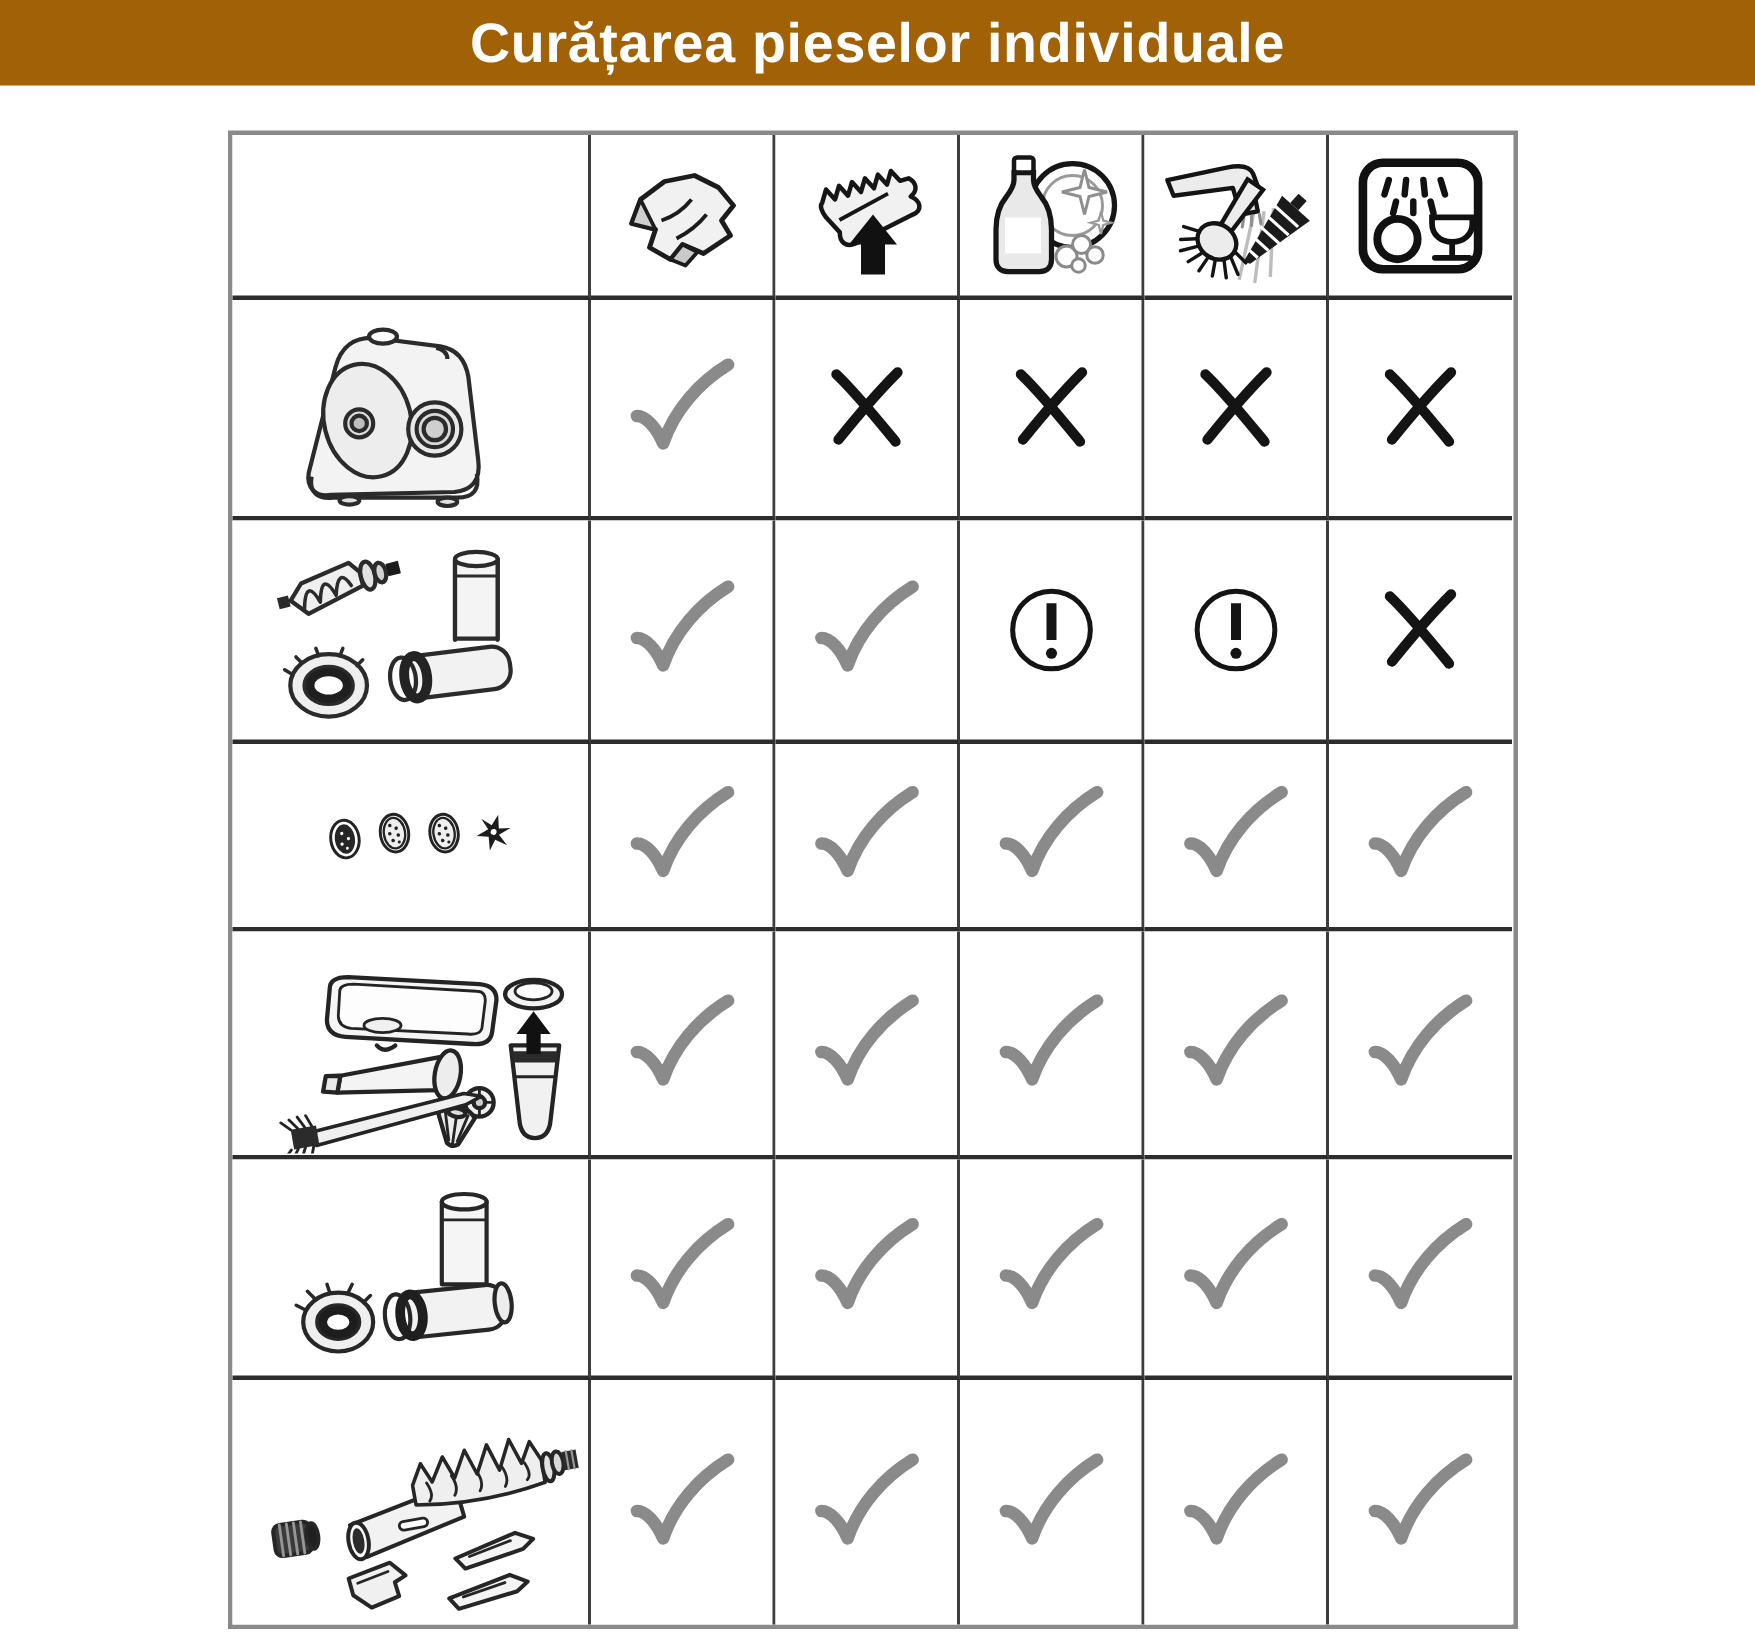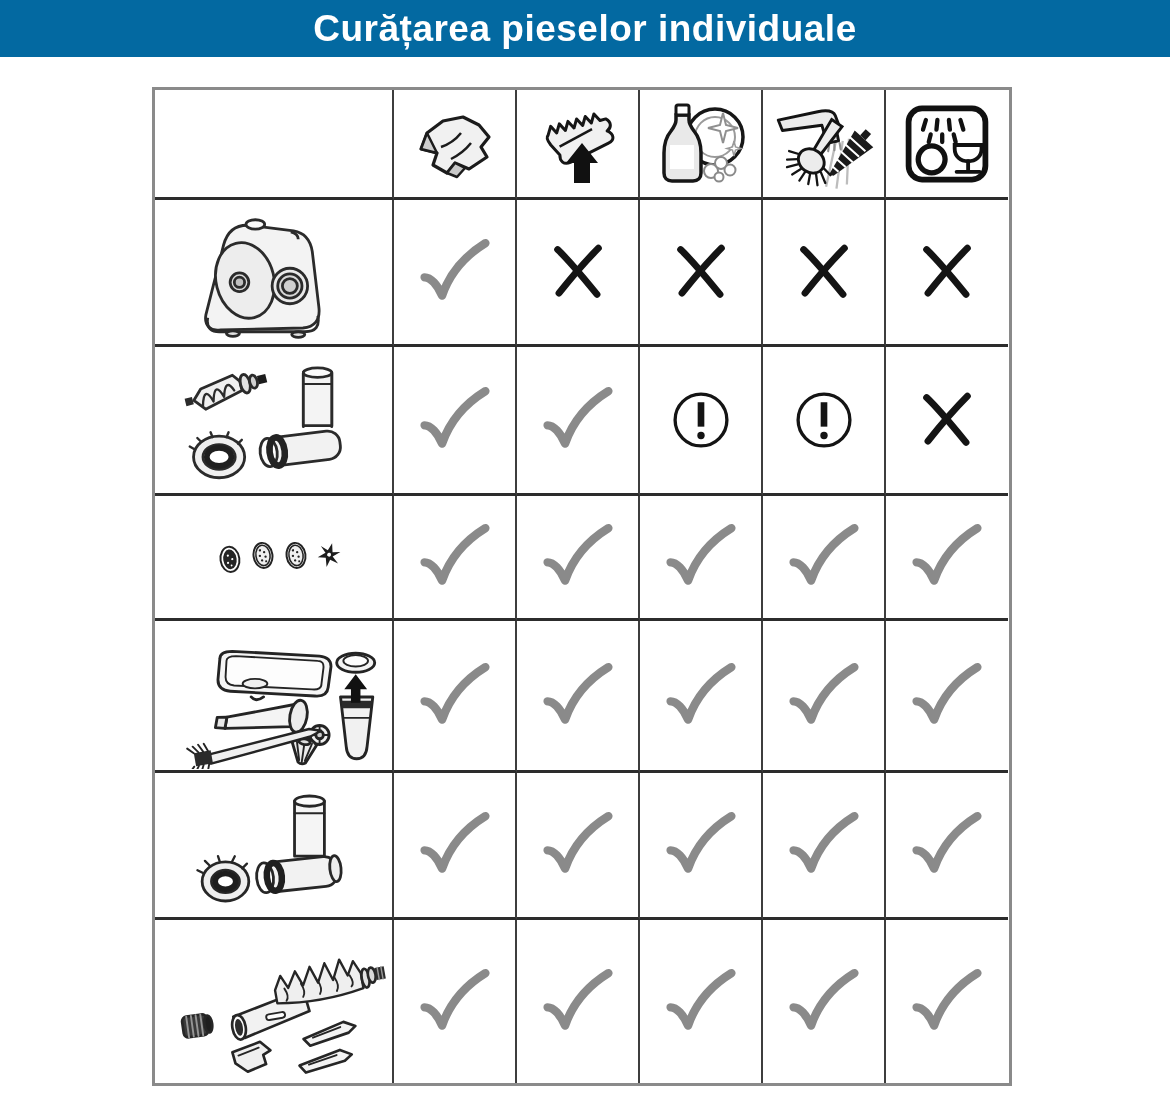--- a/index.html
+++ b/index.html
@@ -1,18 +1,18 @@
 <!DOCTYPE html>
 <html><head>
 <meta charset="utf-8">
 <style>
   html,body{margin:0;padding:0;background:#ffffff;}
   body{width:1170px;height:1100px;position:relative;font-family:"Liberation Sans",sans-serif;overflow:hidden;}
 
-  .banner{position:absolute;left:0;top:0;width:1170px;height:57px;background:#0369a1;
+  .banner{position:absolute;left:0;top:0;width:1170px;height:57px;background:#a16207;
           display:flex;align-items:center;justify-content:center;text-align:center;}
   .banner h1{margin:0;color:#ffffff;font-size:37px;font-weight:700;letter-spacing:.5px;}
 
   .clean-table{position:absolute;left:152px;top:87px;width:860px;height:999px;
           border:3px solid #8A8A8A;background:#ffffff;box-sizing:border-box;
           display:grid;grid-template-columns:239px 123px 123px 123px 123px 122px;
           grid-template-rows:110px 147px 149px 125px 152px 147px auto;}
   .cell{border-right:2px solid #3d3d3d;border-bottom:3px solid #2c2c2c;
         display:flex;align-items:center;justify-content:center;box-sizing:border-box;background:#fff;}
   .cell.last-col{border-right:none;}

